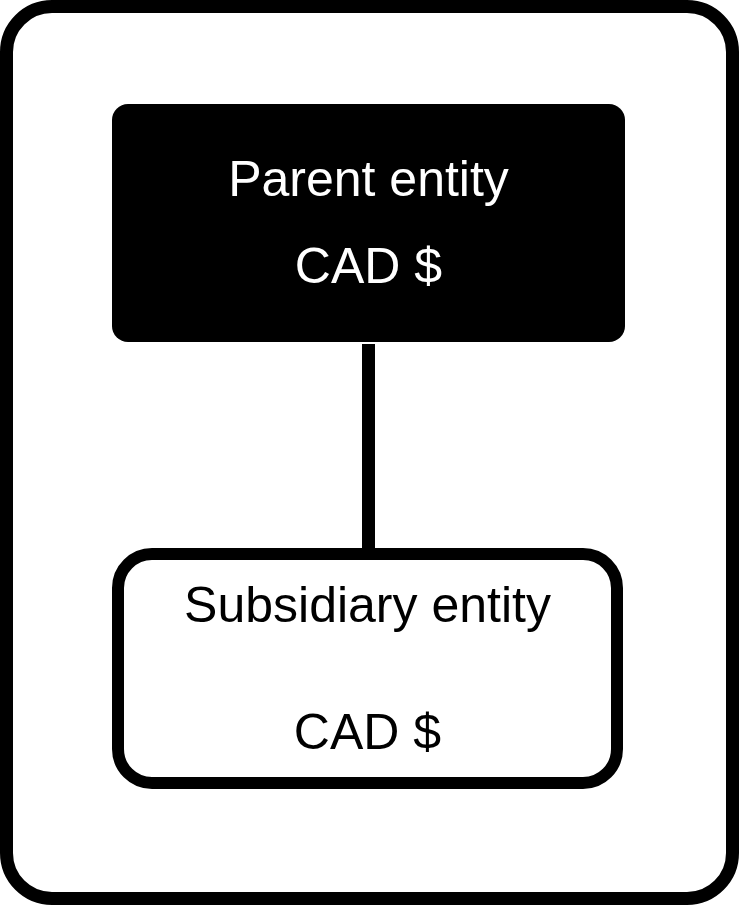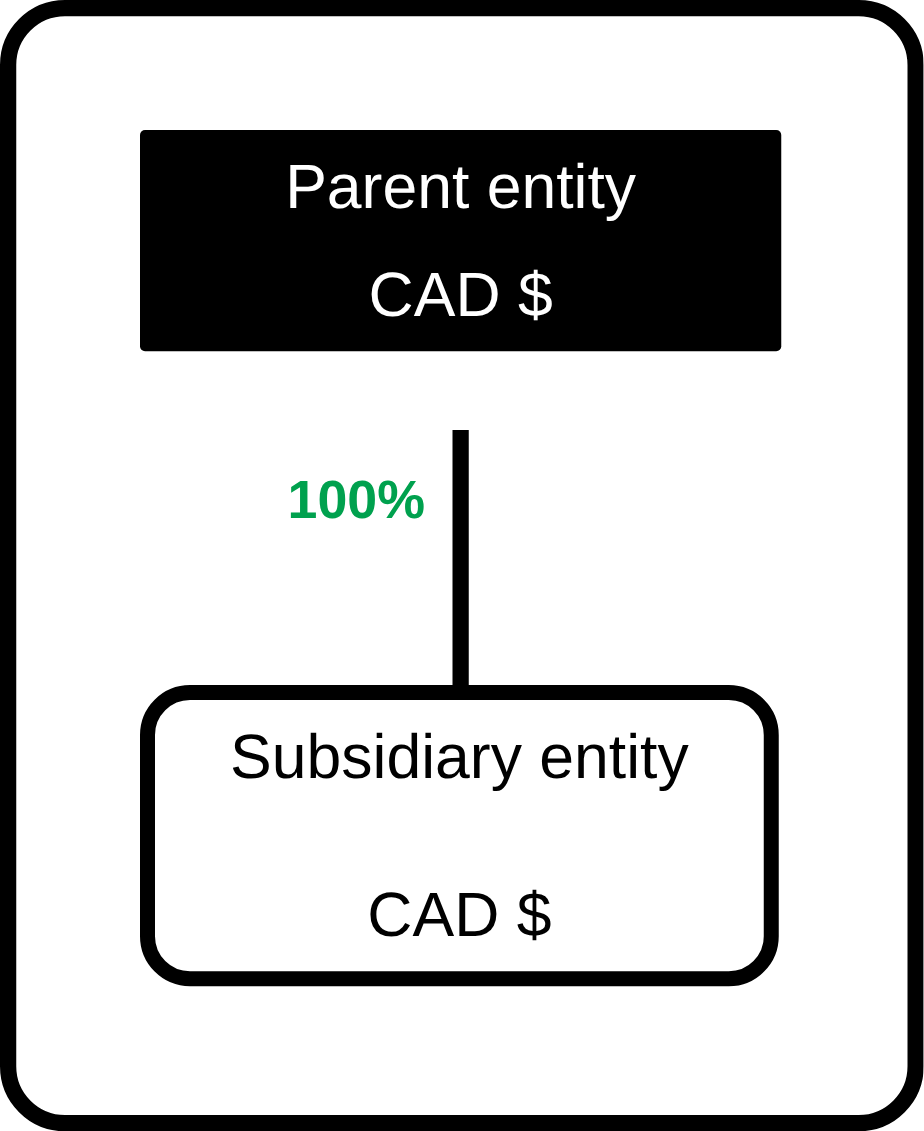--- a/index.html
+++ b/index.html
@@ -35,24 +35,24 @@
   }
   .node .line {
     font-size: 50px;
     line-height: 87px;
     white-space: nowrap;
   }
   .node-parent {
     left: 112px;
     top: 104px;
     width: 513px;
-    height: 177px;
+    height: 238px;
     background: var(--node-fill, #000000);
     color: var(--node-text, #ffffff);
-    border-radius: 4px;
+    border-radius: 16px;
   }
   .node-subsidiary {
     left: 112px;
     top: 548px;
     width: 511px;
     height: 241px;
     background: var(--bg, #ffffff);
     color: var(--line, #000000);
     border: 12px solid var(--line, #000000);
     border-radius: 40px;
@@ -85,20 +85,19 @@
 
   <div class="frame"></div>
 
   <div class="node node-parent">
     <div class="line">Parent entity</div>
     <div class="line">CAD $</div>
   </div>
 
   <div class="connector"></div>
 
-  <div class="ownership-label">100%</div>
 
   <div class="node node-subsidiary">
     <div class="line">Subsidiary entity</div>
     <div class="line">CAD $</div>
   </div>
 
 </div>
 
 </body></html>

